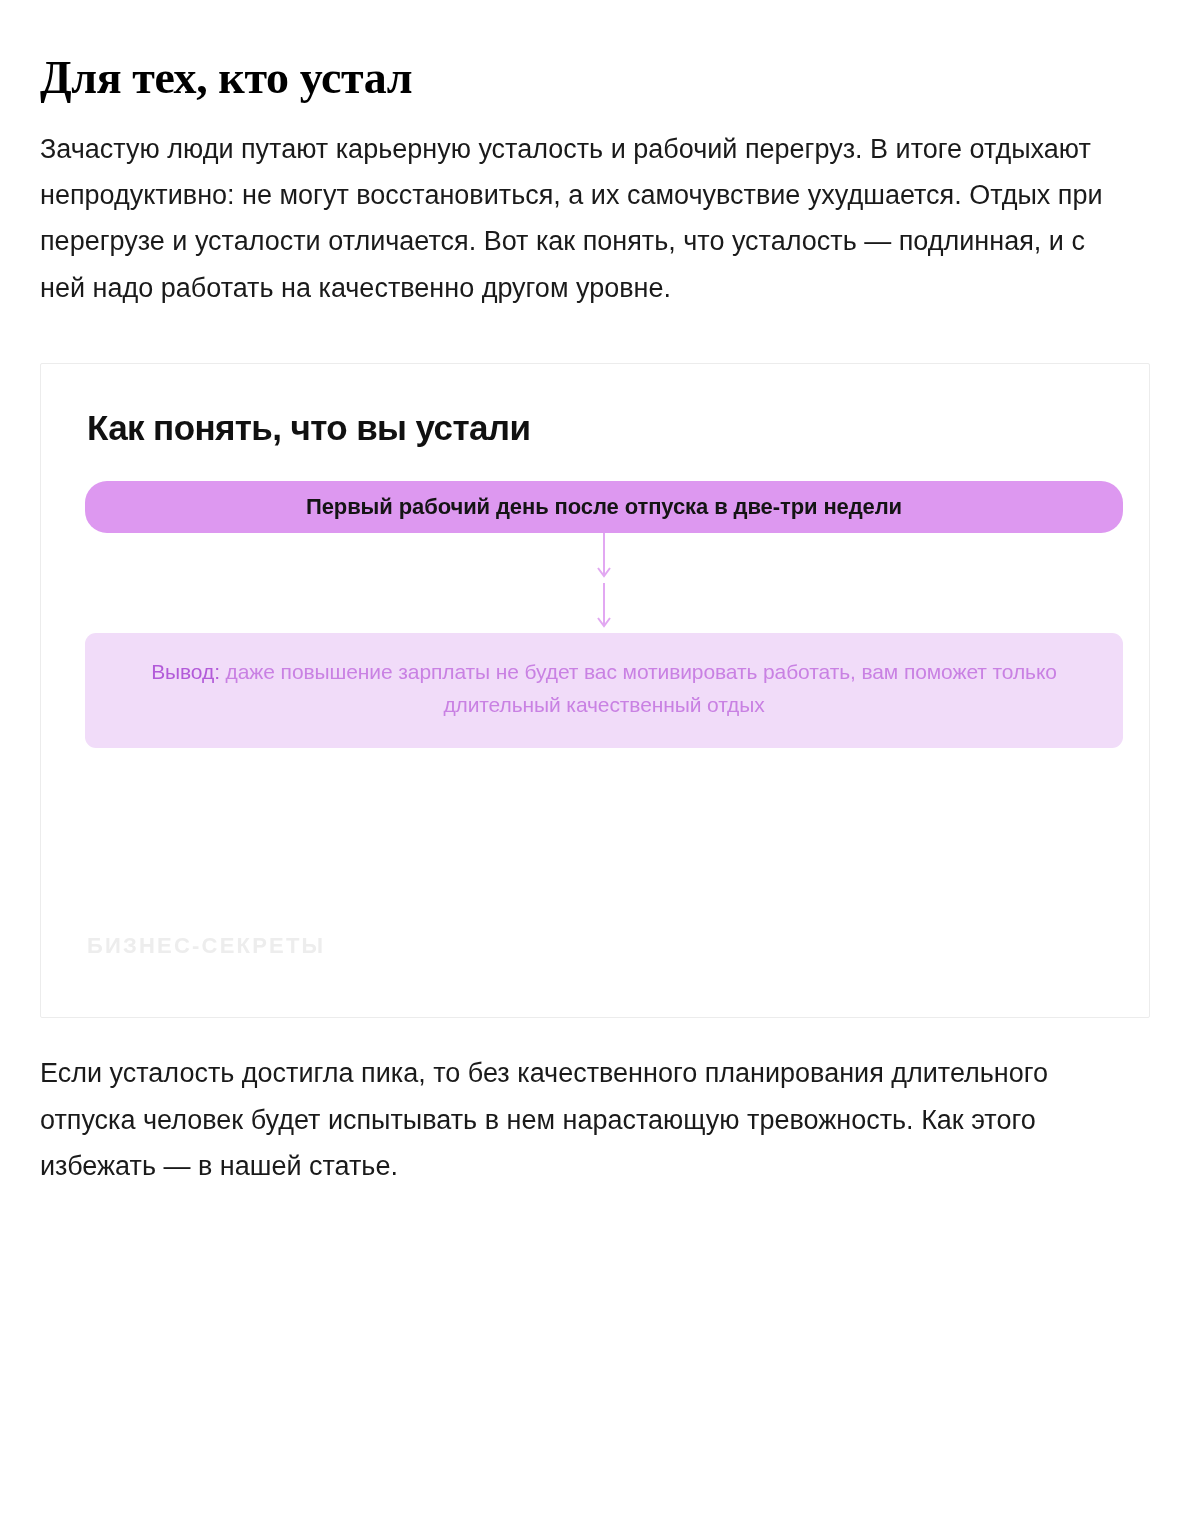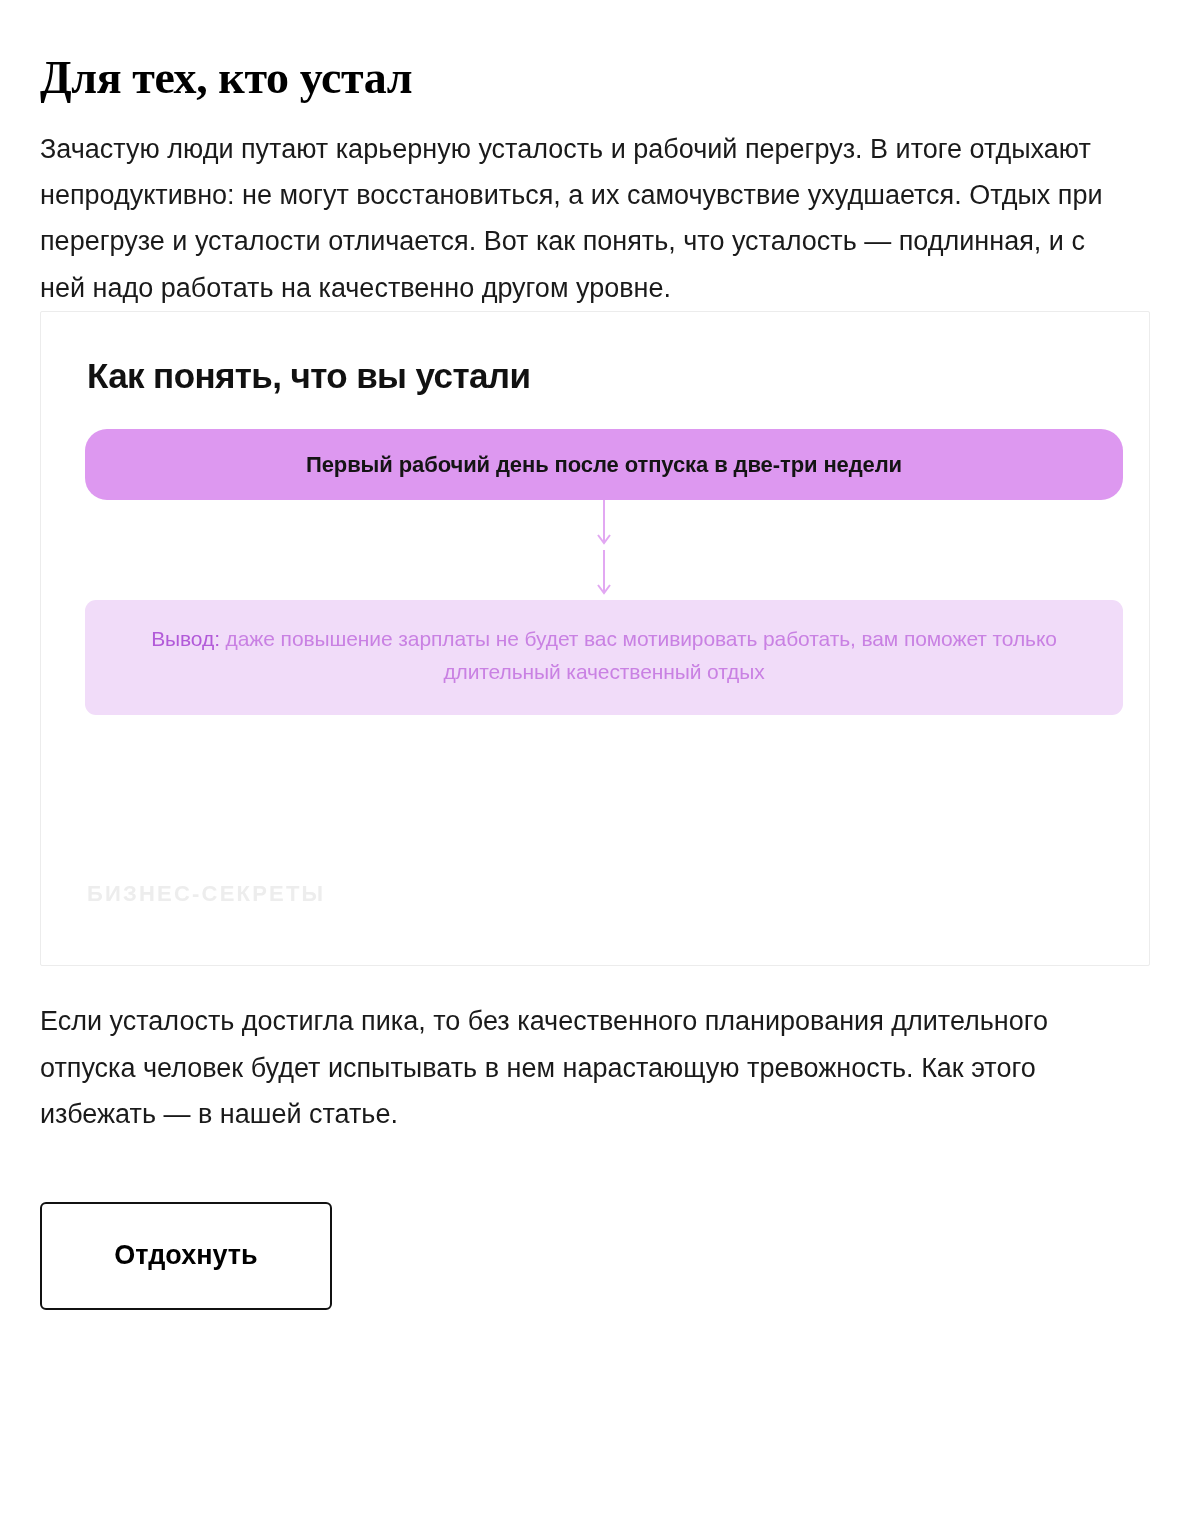--- a/index.html
+++ b/index.html
@@ -42,20 +42,21 @@
     line-height: 1.72;
     color: #1a1a1a;
     margin: 0;
     max-width: 1085px;
   }
   .para-intro { padding-top: 22px; }
   .para-outro { padding-top: 32px; max-width: 1035px; }
 
   
   .infographic-card {
+    margin-top: 52px;
     width: 1110px;
     height: 655px;
     border: 1px solid #ececec;
     border-radius: 2px;
     background: #ffffff;
     position: relative;
     padding: 44px 44px 0 44px;
   }
 
   .infographic-title {
@@ -69,21 +70,21 @@
   }
 
   .flow {
     margin-top: 33px;
     width: 1038px;
   }
 
   .flow-box {
     background: #dd98f0;
     border-radius: 22px;
-    height: 71px;
+    height: 52px;
     display: flex;
     align-items: center;
     justify-content: center;
     text-align: center;
   }
   .flow-box-label {
     font-size: 22px;
     font-weight: bold;
     color: #141414;
     letter-spacing: -0.1px;
@@ -196,17 +197,14 @@
       </div>
 
     </div>
 
     <div class="watermark">БИЗНЕС-СЕКРЕТЫ</div>
 
   </div>
 
   <p class="body-paragraph para-outro">Если усталость достигла пика, то без качественного планирования длительного отпуска человек будет испытывать в нем нарастающую тревожность. Как этого избежать — в нашей статье.</p>
 
-  <div class="cta-wrap">
-    <button class="cta-button">Отдохнуть</button>
-  </div>
 
 </div>
 
 </body></html>

